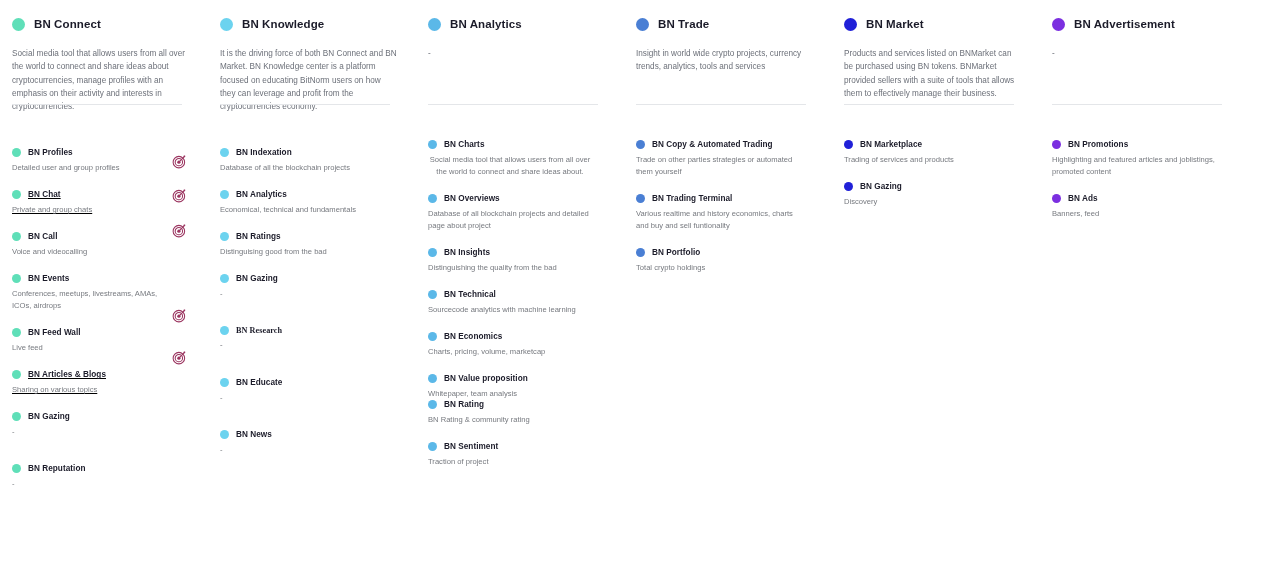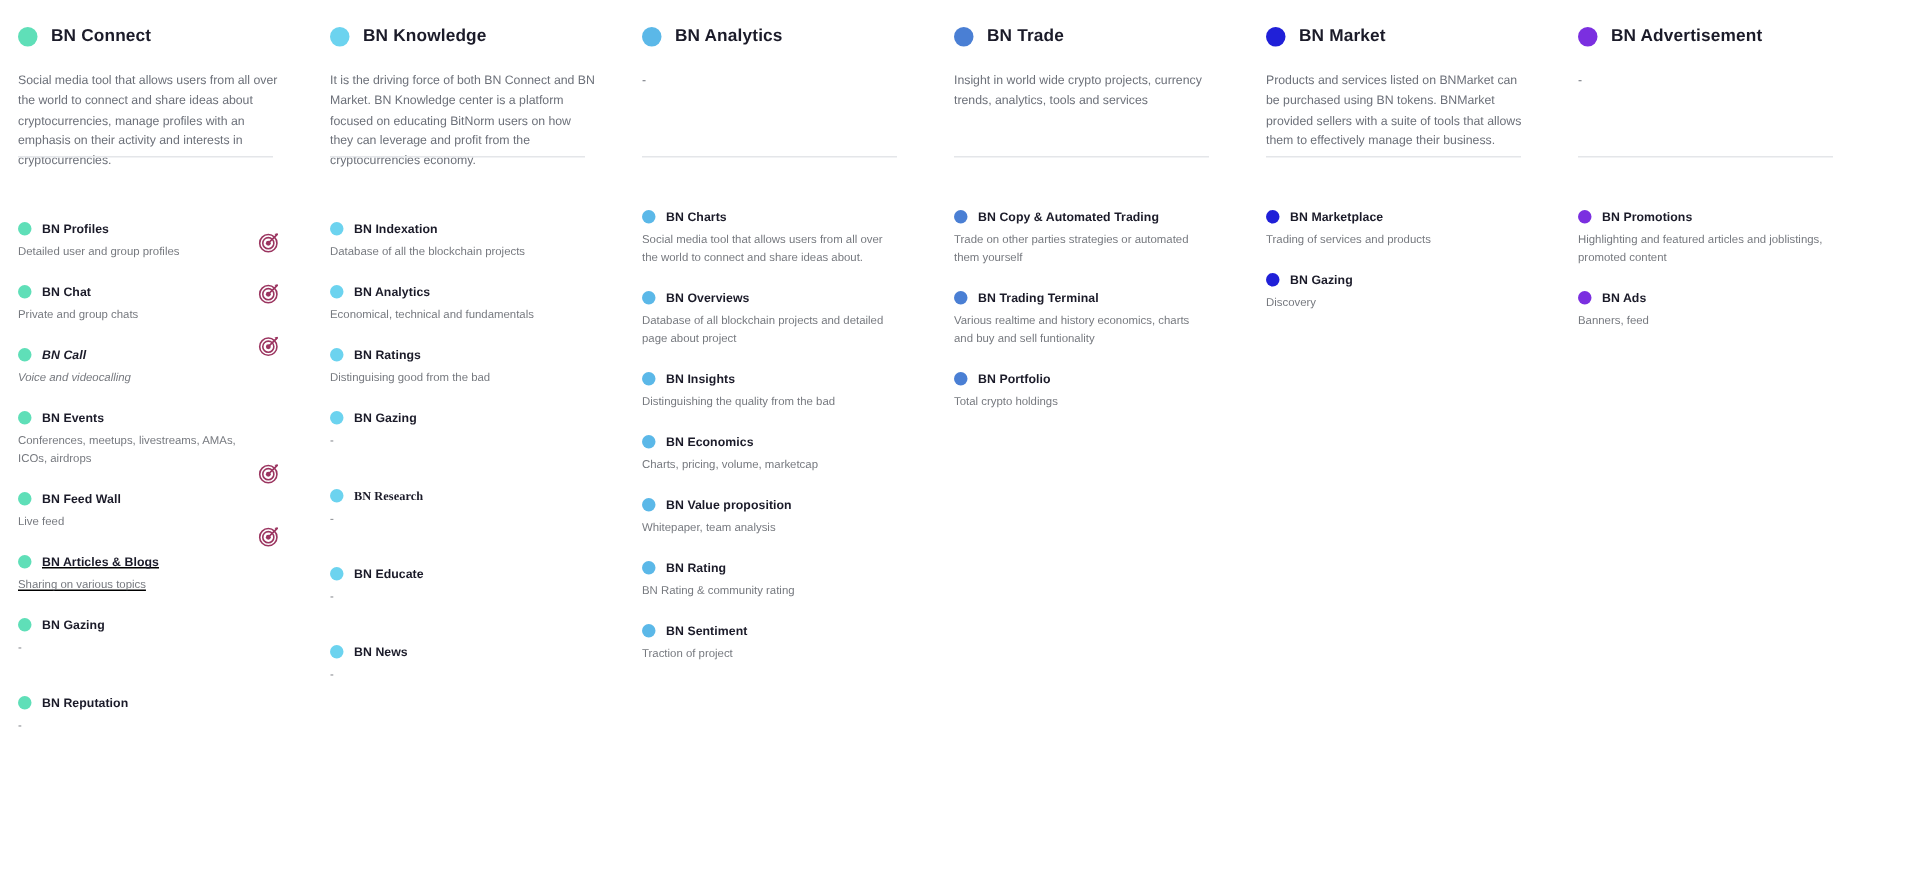--- a/index.html
+++ b/index.html
@@ -139,28 +139,28 @@
       <div class="col-desc">Social media tool that allows users from all over the world to connect and share ideas about cryptocurrencies, manage profiles with an emphasis on their activity and interests in cryptocurrencies.</div>
       <div class="col-divider"></div>
       <div class="col-body">
         <div class="item" style="margin-bottom: 16px;">
           <div class="item-head">
             <span class="item-dot" style="background: rgb(95, 223, 184);"></span>
             <span class="item-title">BN Profiles</span>
           </div>
           <div class="item-desc">Detailed user and group profiles</div>
         </div>
-        <div class="item" style="margin-bottom: 16px;">
+        <div class="item" style="margin-bottom: 16px; text-decoration: underline;">
           <div class="item-head">
             <span class="item-dot" style="background: rgb(95, 223, 184);"></span>
             <span class="item-title">BN Chat</span>
           </div>
           <div class="item-desc">Private and group chats</div>
         </div>
-        <div class="item" style="margin-bottom: 16px; font-style: italic;">
+        <div class="item" style="margin-bottom: 16px;">
           <div class="item-head">
             <span class="item-dot" style="background: rgb(95, 223, 184);"></span>
             <span class="item-title">BN Call</span>
           </div>
           <div class="item-desc">Voice and videocalling</div>
         </div>
         <div class="item" style="margin-bottom: 16px;">
           <div class="item-head">
             <span class="item-dot" style="background: rgb(95, 223, 184);"></span>
             <span class="item-title">BN Events</span>
@@ -304,21 +304,21 @@
       </div>
     </div>
     <div class="column">
       <div class="col-head">
         <span class="dot" style="background: rgb(91, 184, 232);"></span>
         <span class="col-title">BN Analytics</span>
       </div>
       <div class="col-desc">-</div>
       <div class="col-divider"></div>
       <div class="col-body">
-        <div class="item" style="margin-bottom: 16px;">
+        <div class="item" style="margin-bottom: 16px; text-align: center;">
           <div class="item-head">
             <span class="item-dot" style="background: rgb(91, 184, 232);"></span>
             <span class="item-title">BN Charts</span>
           </div>
           <div class="item-desc">Social media tool that allows users from all over the world to connect and share ideas about.</div>
         </div>
         <div class="item" style="margin-bottom: 16px;">
           <div class="item-head">
             <span class="item-dot" style="background: rgb(91, 184, 232);"></span>
             <span class="item-title">BN Overviews</span>
@@ -328,25 +328,32 @@
         <div class="item" style="margin-bottom: 16px;">
           <div class="item-head">
             <span class="item-dot" style="background: rgb(91, 184, 232);"></span>
             <span class="item-title">BN Insights</span>
           </div>
           <div class="item-desc">Distinguishing the quality from the bad</div>
         </div>
         <div class="item" style="margin-bottom: 16px;">
           <div class="item-head">
             <span class="item-dot" style="background: rgb(91, 184, 232);"></span>
+            <span class="item-title">BN Technical</span>
+          </div>
+          <div class="item-desc">Sourcecode analytics with machine learning</div>
+        </div>
+        <div class="item" style="margin-bottom: 16px;">
+          <div class="item-head">
+            <span class="item-dot" style="background: rgb(91, 184, 232);"></span>
             <span class="item-title">BN Economics</span>
           </div>
           <div class="item-desc">Charts, pricing, volume, marketcap</div>
         </div>
-        <div class="item" style="margin-bottom: 16px;">
+        <div class="item" style="">
           <div class="item-head">
             <span class="item-dot" style="background: rgb(91, 184, 232);"></span>
             <span class="item-title">BN Value proposition</span>
           </div>
           <div class="item-desc">Whitepaper, team analysis</div>
         </div>
         <div class="item" style="margin-bottom: 16px;">
           <div class="item-head">
             <span class="item-dot" style="background: rgb(91, 184, 232);"></span>
             <span class="item-title">BN Rating</span>

